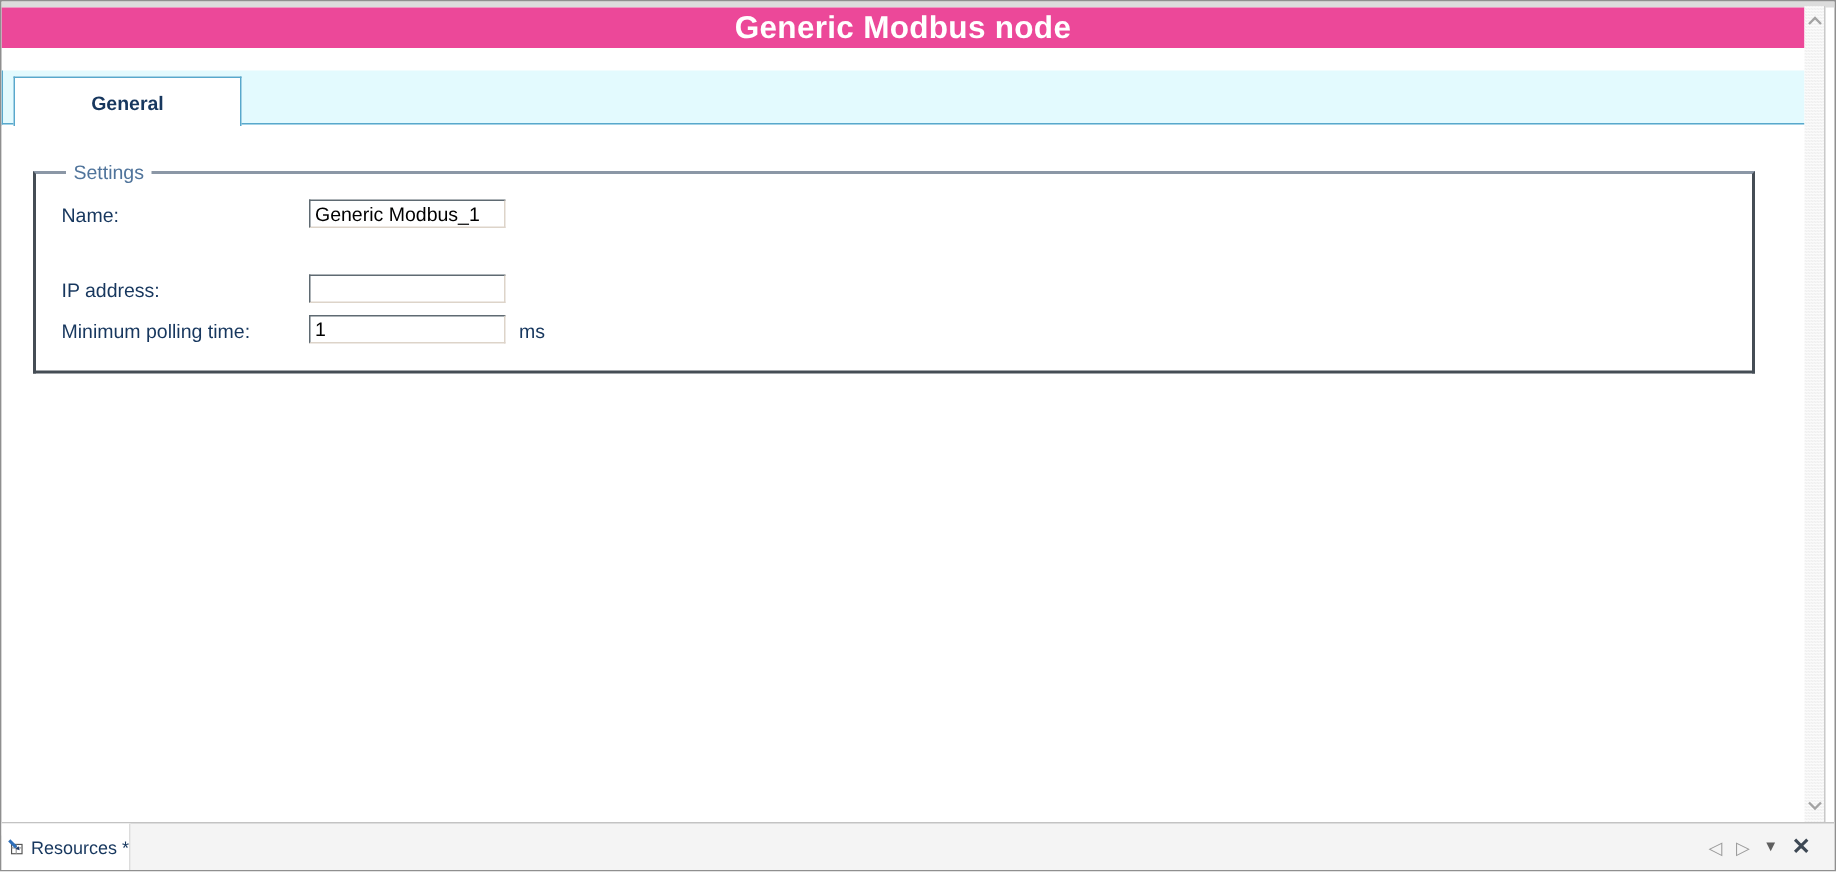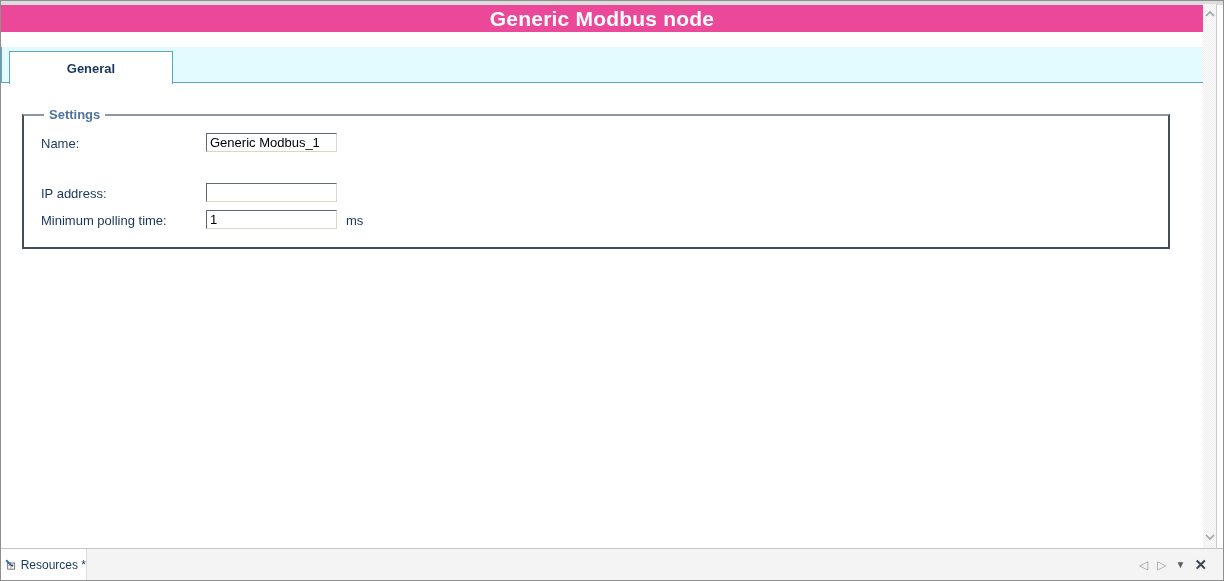--- a/index.html
+++ b/index.html
@@ -20,38 +20,38 @@
 
   .tabstrip {
     position:absolute; left:0; top:46px; width:1202px; height:36px;
     background:#e3fafe; border-bottom:1px solid #58a8cc; border-left:1px solid #58a8cc;
   }
   .tab {
     position:absolute; text-align:center; font-weight:bold; font-size:13px;
     cursor:default; display:flex; align-items:center; justify-content:center;
   }
   .tab.active {
-    left:7px; top:4px; width:164px; height:33px;
+    left:7px; top:4px; width:152px; height:33px;
     background:#ffffff; border:1px solid #58a8cc; border-bottom:none;
     color:#17375e; z-index:2;
   }
   .tab.inactive {
     left:149px; top:6px; width:141px; height:31px;
     background:#1f1f1f; color:#ffffff;
   }
 
   .content { position:absolute; left:0; top:83px; width:1202px; height:473px; background:#ffffff; }
 
   .fieldset {
     position:absolute; left:21px; top:30px; width:1148px; height:135px;
     border:2px solid #454d55; border-top:2px solid #8b97a6; background:#ffffff;
   }
   .legend {
     position:absolute; top:-9px; left:20px; background:#ffffff; padding:0 5px;
-    color:#50749b; font-weight:bold; font-size:13px;
+    color:#50749b; font-weight:normal; font-size:13px;
   }
   .frm-label { position:absolute; left:17px; color:#17375e; font-size:13px; white-space:nowrap; }
   .frm-input {
     position:absolute; left:182px; width:131px; height:19px;
     border-top:1px solid #5f6a72; border-left:1px solid #5f6a72;
     border-bottom:1px solid #ddd4c9; border-right:1px solid #ddd4c9;
     background:#ffffff; font-family:"Liberation Sans", sans-serif; font-size:13px;
     padding:0 3px; color:#000000; outline:none;
   }
   .frm-suffix { position:absolute; left:322px; color:#17375e; font-size:13px; }

